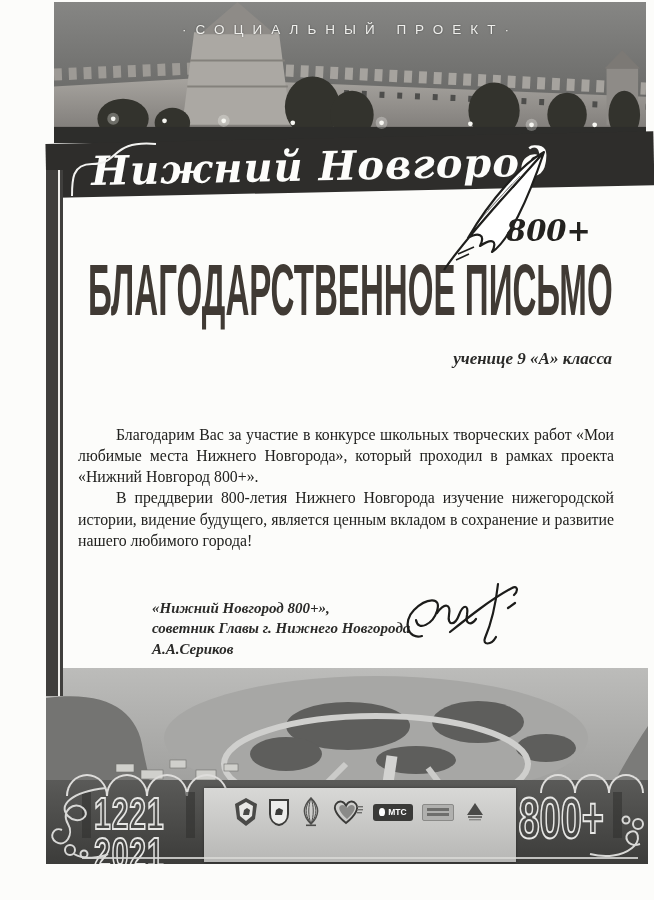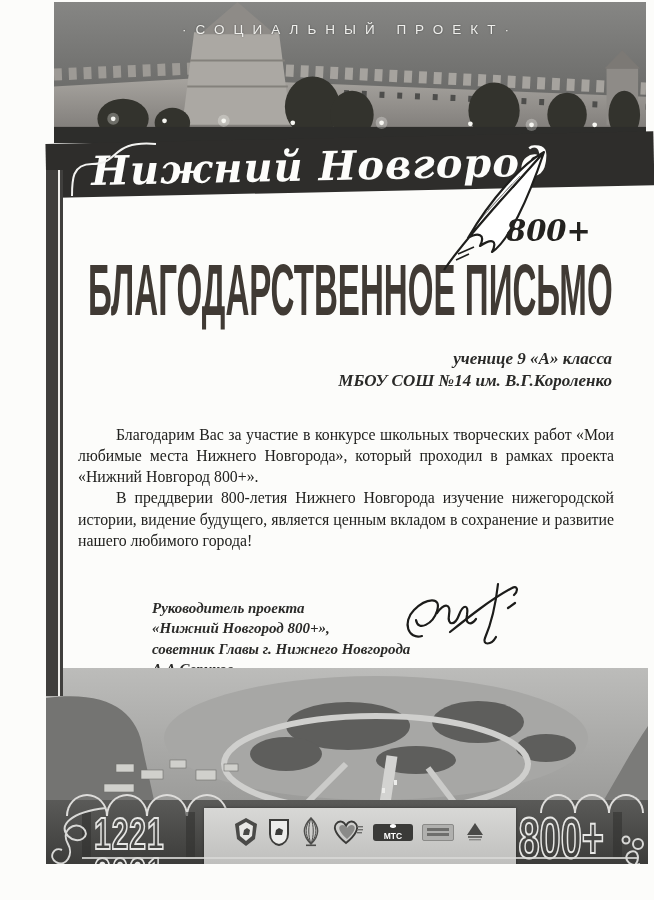--- a/index.html
+++ b/index.html
@@ -42,42 +42,42 @@
   .body-text p{margin:0;text-indent:38px;}
 
   
   .sig-block{position:absolute;left:152px;top:598px;font-style:italic;font-weight:bold;
              font-size:15px;line-height:1.35;color:#2b2b29;}
   .autograph{position:absolute;left:392px;top:578px;width:134px;height:82px;z-index:2;}
 
   
   .footer-photo{position:absolute;left:46px;top:668px;width:602px;height:196px;overflow:hidden;}
   .footer-photo>svg.aerial{position:absolute;left:0;top:0;width:100%;height:100%;}
-  .bottom-strip{position:absolute;left:0;right:0;bottom:0;height:64px;
+  .bottom-strip{position:absolute;left:0;right:0;bottom:0;height:84px;
                 background:linear-gradient(#5a5a58,#3c3c3a);}
   .arches{position:absolute;top:-6px;display:flex;}
   .arches-left{left:20px;}
   .arches-right{right:6px;}
   .arch{width:38px;height:20px;border:2px solid #dedddb;border-bottom:none;
         border-radius:50% 50% 0 0 / 100% 100% 0 0;margin-right:-2px;}
   .arches-right .arch{width:32px;height:17px;}
   .pillar{position:absolute;width:9px;height:46px;background:#2f2f2d;opacity:.55;top:12px;}
   .outline-num{font-family:"Liberation Sans",sans-serif;font-weight:bold;
                color:transparent;-webkit-text-stroke:1.4px #e7e7e5;}
   @supports not (-webkit-text-stroke: 1px black){.outline-num{color:#e7e7e5;}}
   .years{position:absolute;left:48px;top:14px;text-align:center;font-size:30px;line-height:.92;
          transform:scaleY(1.45);transform-origin:top center;letter-spacing:1px;}
   .badge{position:absolute;right:44px;top:10px;font-size:38px;line-height:1;
          transform:scaleY(1.5);transform-origin:top center;}
   .gray-band{position:absolute;left:158px;width:312px;top:8px;height:74px;
              background:linear-gradient(#d8d8d6,#b7b7b5);box-shadow:0 0 3px rgba(0,0,0,.35);}
   .logos{display:flex;align-items:center;justify-content:center;gap:9px;height:40px;margin-top:4px;}
   .mts-logo{background:#3a3a38;color:#fff;border-radius:3px;width:40px;height:17px;
             display:flex;align-items:center;justify-content:center;gap:3px;
-            font-family:"Liberation Sans",sans-serif;font-size:8.5px;font-weight:bold;flex-direction:column;}
+            font-family:"Liberation Sans",sans-serif;font-size:8.5px;font-weight:bold;}
   .mts-egg{width:6px;height:8px;background:#fff;border-radius:50% 50% 45% 45%;}
   .sponsor-bar{width:30px;height:15px;background:#b0b0ae;border:1px solid #8a8a88;border-radius:2px;
                display:flex;flex-direction:column;justify-content:center;gap:2px;align-items:center;}
   .sponsor-bar i{display:block;width:22px;height:3px;background:#6e6e6c;}
   .city-year-row{display:flex;align-items:center;justify-content:center;gap:8px;margin-top:3px;}
   .city-year-row::before,.city-year-row::after{content:'';width:26px;height:1px;background:#6f6f6d;}
   .city-year{font-family:"Liberation Sans",sans-serif;font-weight:bold;font-size:13.5px;
              color:#2e2e2c;transform:scaleY(1.4);transform-origin:center;white-space:nowrap;letter-spacing:.5px;}
   .flourish{position:absolute;}
   .fl-left{left:2px;top:4px;}
@@ -158,30 +158,28 @@
     <path d="M30,108 l16,-7 M28,114 l13,-6" stroke="#1e1e1c" stroke-width="1.6"></path>
   </svg>
   <div class="suffix">800+</div>
 
   <div class="title-wrap">
     <span class="cert-title">БЛАГОДАРСТВЕННОЕ ПИСЬМО</span>
   </div>
 
   <div class="recipient">
     <div>ученице 9 «А» класса</div>
-    <div>МБОУ СОШ №14 им. В.Г.Короленко</div>
   </div>
 
   <div class="body-text">
     <p>Благодарим Вас за участие в конкурсе школьных творческих работ «Мои любимые места Нижнего Новгорода», который проходил в рамках проекта «Нижний Новгород 800+».</p>
     <p>В преддверии 800-летия Нижнего Новгорода изучение нижегородской истории, видение будущего, является ценным вкладом в сохранение и развитие нашего любимого города!</p>
   </div>
 
   <div class="sig-block">
-    <div>Руководитель проекта</div>
     <div>«Нижний Новгород 800+»,</div>
     <div>советник Главы г. Нижнего Новгорода</div>
     <div>А.А.Сериков</div>
   </div>
   <svg class="autograph" viewBox="0 0 134 82">
     <g stroke="#1c1c1a" stroke-width="2.2" fill="none" stroke-linecap="round">
       <path d="M30,58 C16,62 10,44 22,32 C34,20 50,18 45,33 C41,46 26,54 24,42"></path>
       <path d="M45,35 C53,24 59,26 57,37 C55,48 63,48 67,37 C71,26 77,26 75,37 C73,46 79,48 84,41"></path>
       <path d="M106,6 C104,24 99,46 93,60 C90,67 99,68 104,59"></path>
       <path d="M58,54 C78,38 98,22 120,10 C125,7 127,12 122,17"></path>

